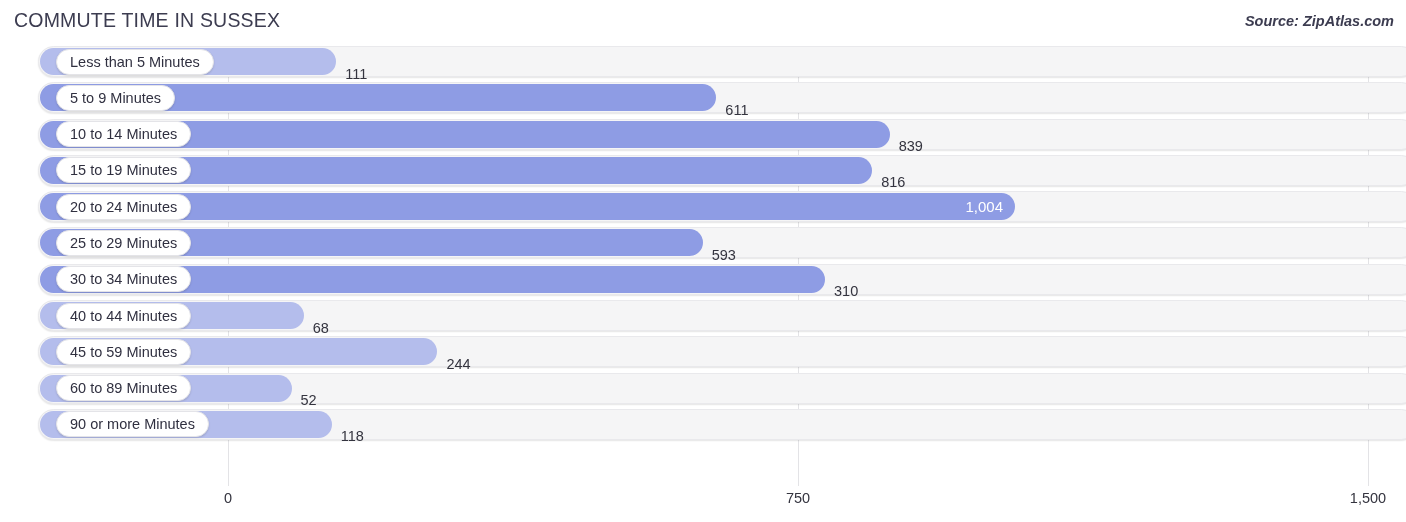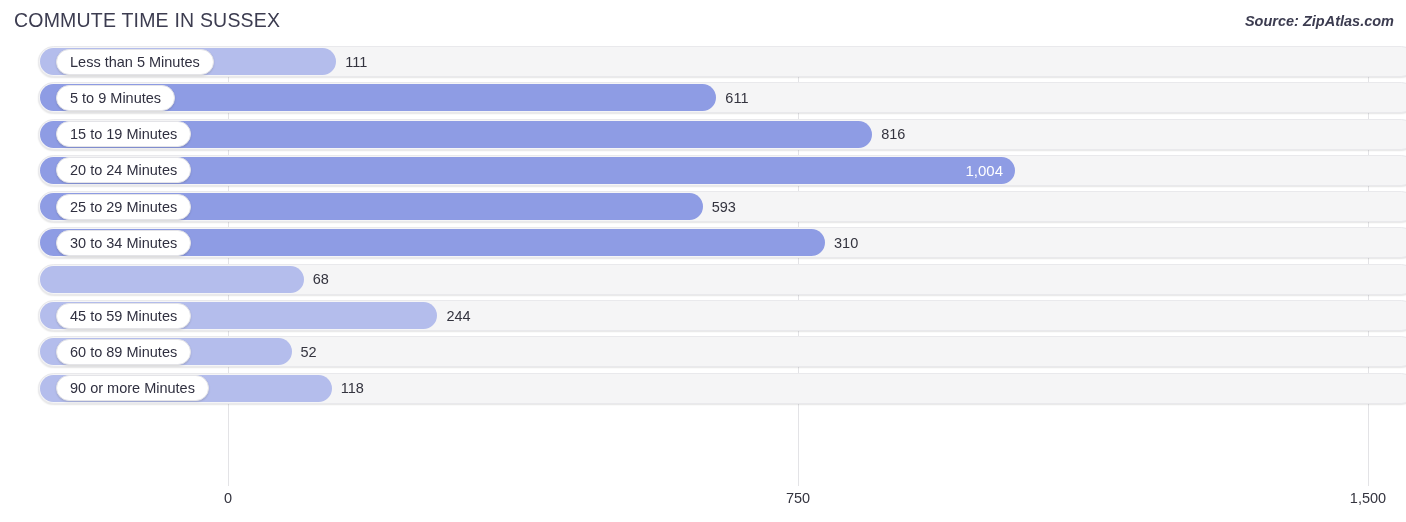--- a/index.html
+++ b/index.html
@@ -98,21 +98,21 @@
     background: #ffffff;
     border: 1px solid #e4e4e8;
     border-radius: 13px;
     box-shadow: 0 1px 2px rgba(0,0,0,0.13);
     font-size: 14.5px;
     color: #303040;
     white-space: nowrap;
   }
   .value-out {
     position: absolute;
-    top: 0; height: 31px;
+    top: 12px; height: 31px;
     display: flex; align-items: center;
     font-size: 14.5px;
     color: #34343f;
     white-space: nowrap;
   }
   .value-in {
     position: absolute;
     top: 0; height: 31px;
     display: flex; align-items: center;
     font-size: 15px;
@@ -157,20 +157,26 @@
         <div class="value-out" style="left: 321.36px;">111</div>
       </div>
       <div class="row">
         <div class="track"></div>
         <div class="bar" style="width: 676.36px;"></div>
         <div class="label-pill">5 to 9 Minutes</div>
         <div class="value-out" style="left: 701.36px;">611</div>
       </div>
       <div class="row">
         <div class="track"></div>
+        <div class="bar" style="width: 849.64px;"></div>
+        <div class="label-pill">10 to 14 Minutes</div>
+        <div class="value-out" style="left: 874.64px;">839</div>
+      </div>
+      <div class="row">
+        <div class="track"></div>
         <div class="bar" style="width: 832.16px;"></div>
         <div class="label-pill">15 to 19 Minutes</div>
         <div class="value-out" style="left: 857.16px;">816</div>
       </div>
       <div class="row">
         <div class="track"></div>
         <div class="bar" style="width: 975.04px;"></div>
         <div class="label-pill">20 to 24 Minutes</div>
         <div class="value-in" style="left: 931.04px; width: 48px; justify-content: flex-end;">1,004</div>
       </div>
@@ -182,20 +188,21 @@
       </div>
       <div class="row">
         <div class="track"></div>
         <div class="bar" style="width: 785.04px;"></div>
         <div class="label-pill">30 to 34 Minutes</div>
         <div class="value-out" style="left: 810.04px;">310</div>
       </div>
       <div class="row">
         <div class="track"></div>
         <div class="bar light" style="width: 263.68px;"></div>
+        <div class="label-pill">40 to 44 Minutes</div>
         <div class="value-out" style="left: 288.68px;">68</div>
       </div>
       <div class="row">
         <div class="track"></div>
         <div class="bar light" style="width: 397.44px;"></div>
         <div class="label-pill">45 to 59 Minutes</div>
         <div class="value-out" style="left: 422.44px;">244</div>
       </div>
       <div class="row">
         <div class="track"></div>

